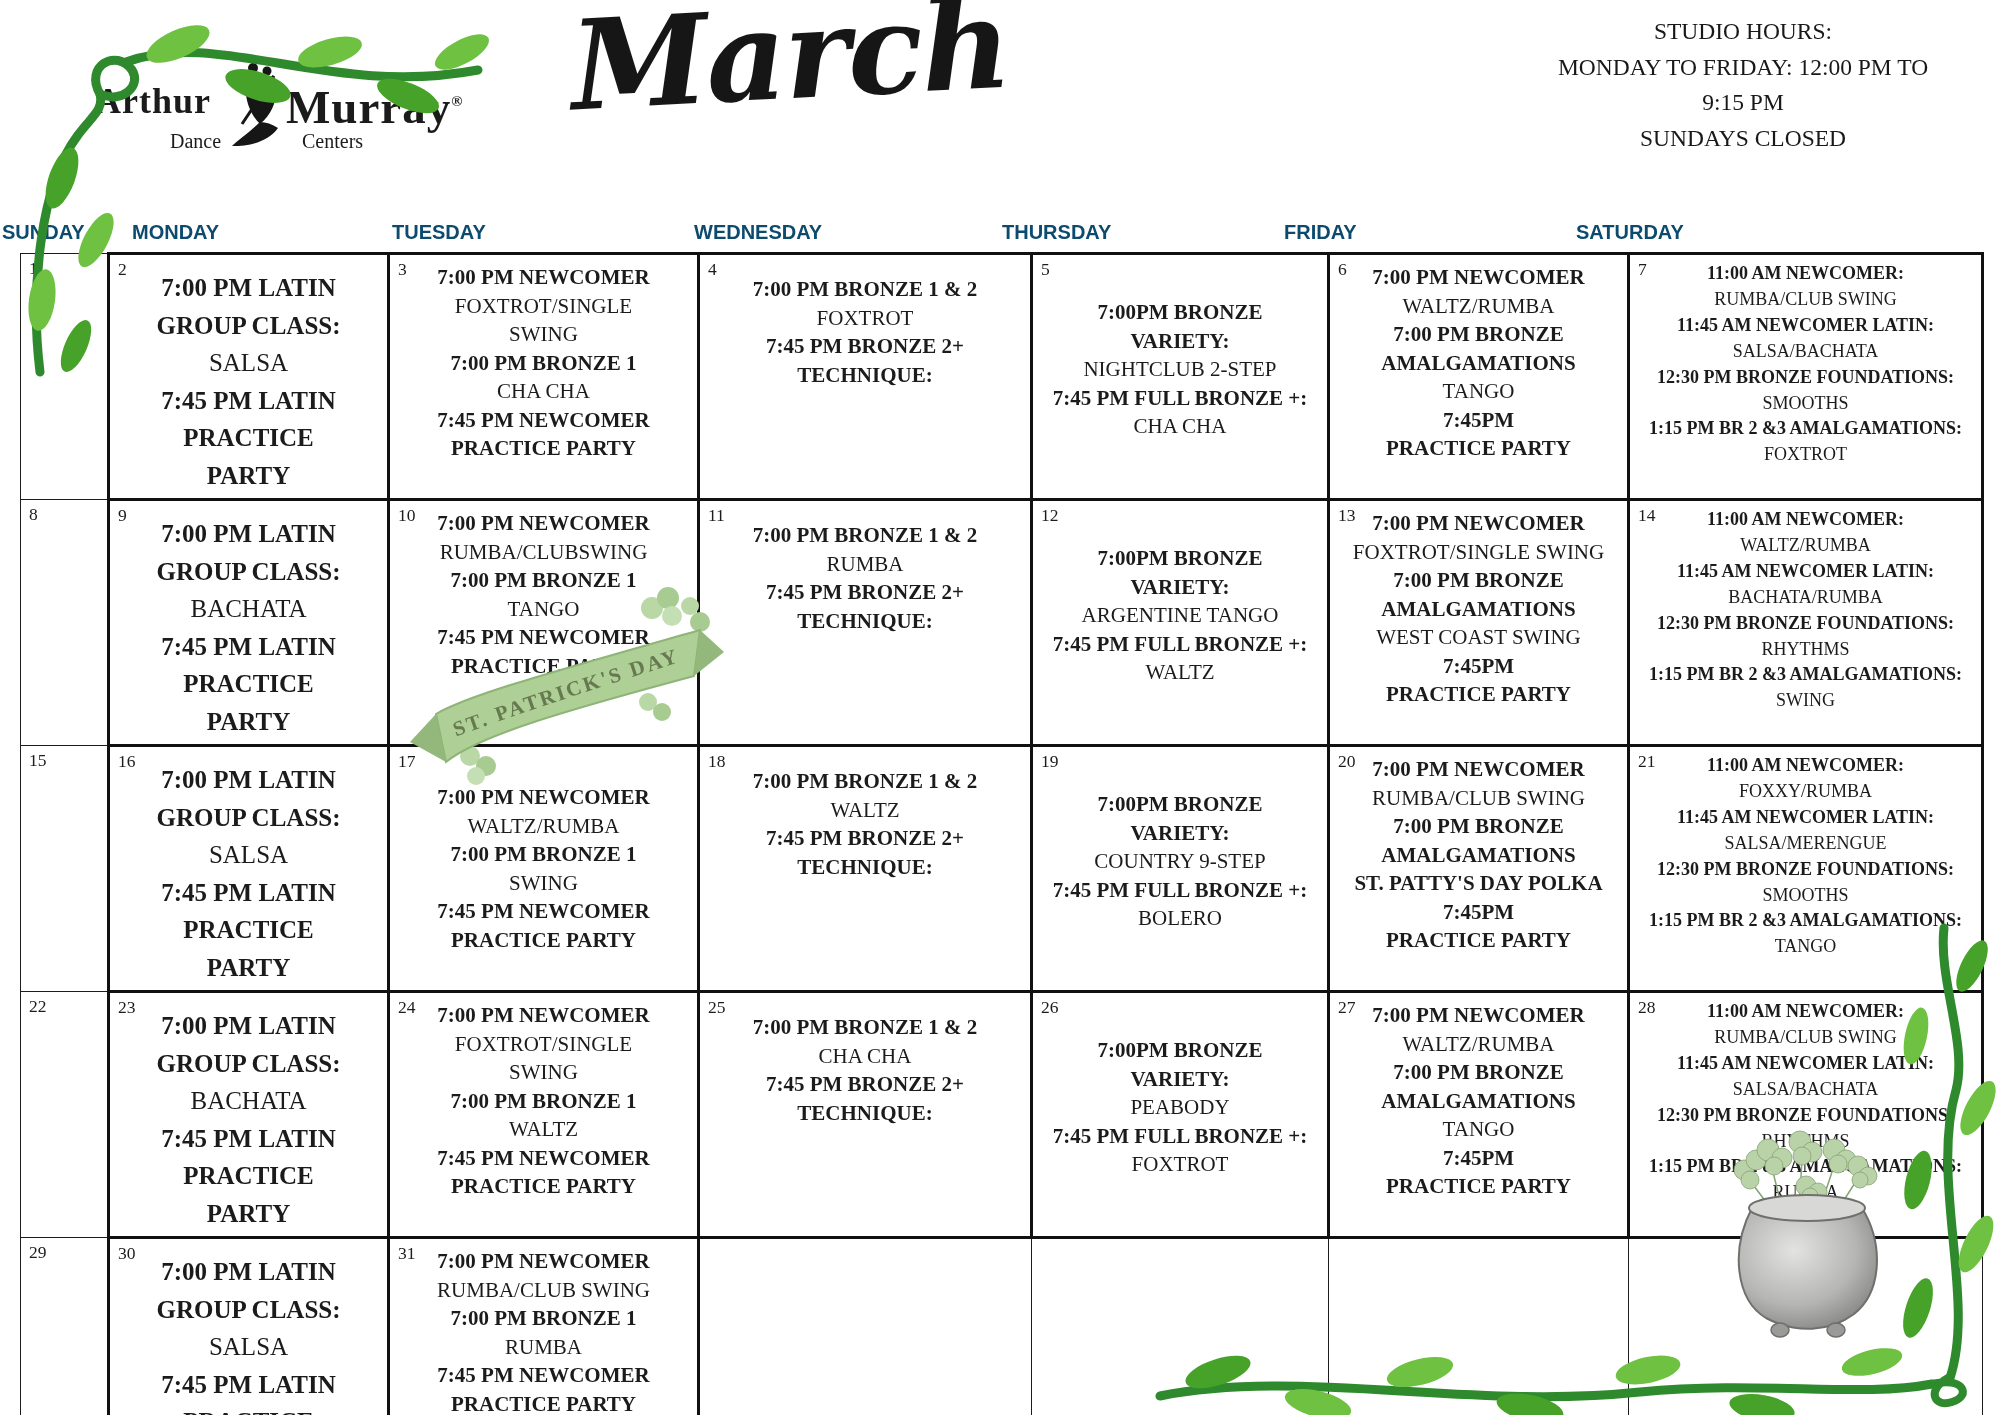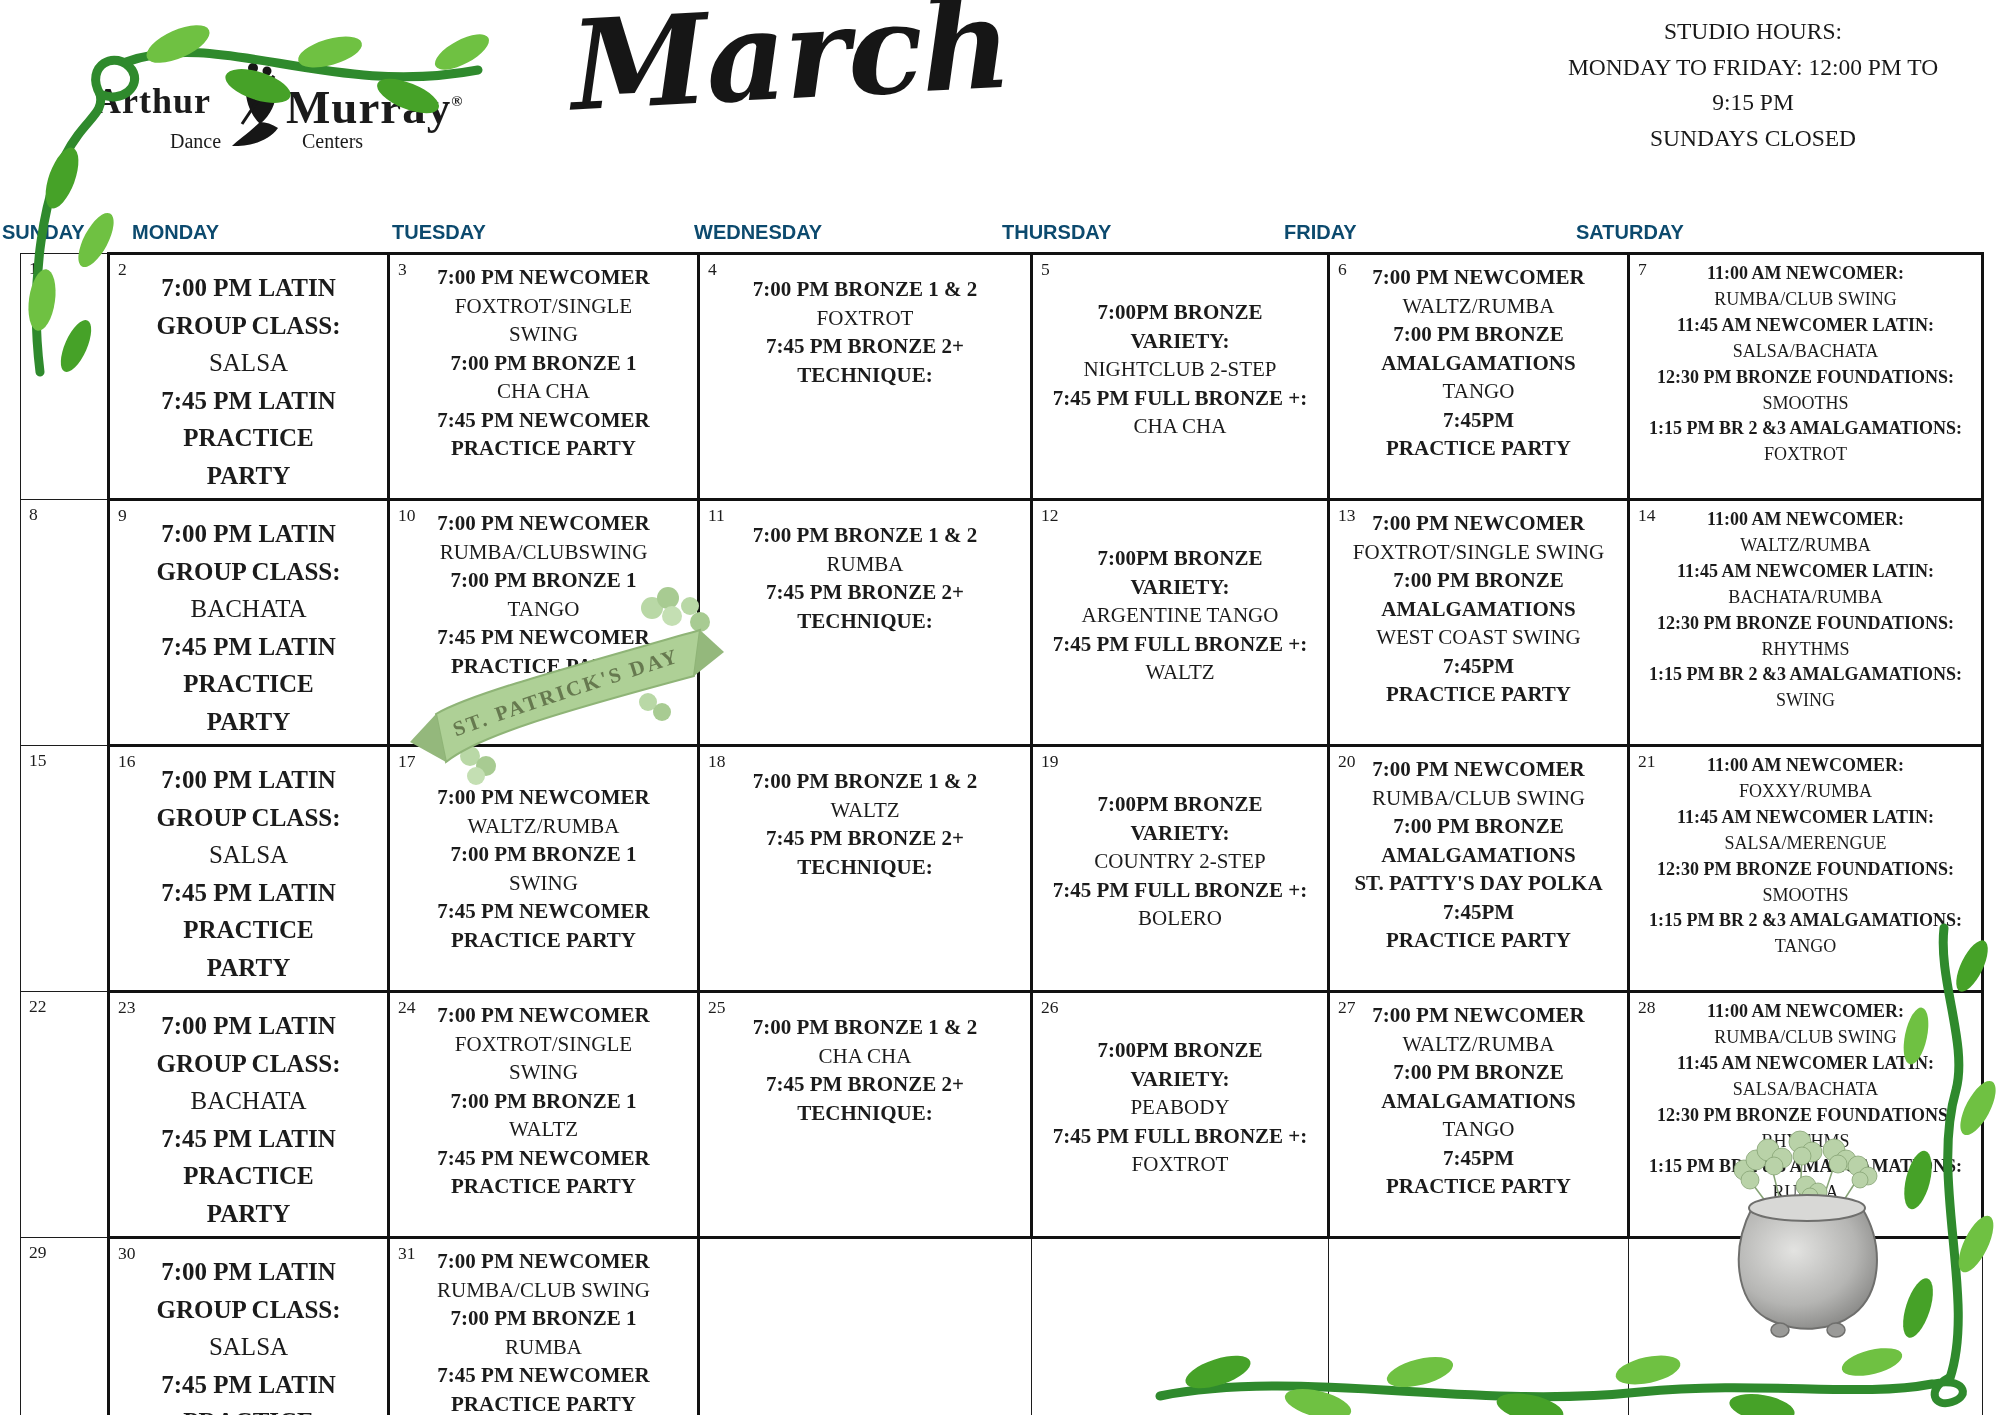--- a/index.html
+++ b/index.html
@@ -11,21 +11,21 @@
   .logo .l2{position:absolute;left:196px;top:22px;font-size:47px;font-weight:bold;letter-spacing:1px;}
   .logo sup{font-size:15px;}
   .logo .sub1{position:absolute;left:80px;top:72px;font-size:20px;}
   .logo .sub2{position:absolute;left:212px;top:72px;font-size:20px;}
   .couple{position:absolute;left:140px;top:0px;}
 
   .month-title{position:absolute;left:565px;top:-18px;width:450px;text-align:center;
     font-family:"DejaVu Serif",serif;font-style:italic;font-weight:bold;font-size:124px;
     color:#161616;transform:rotate(-3deg);letter-spacing:-2px;}
 
-  .hours{position:absolute;right:27px;top:14px;width:440px;text-align:center;
+  .hours{position:absolute;right:37px;top:14px;width:440px;text-align:center;
     font-size:23.5px;line-height:1.52;color:#181818;}
 
   
   .dow{position:absolute;top:221px;left:20px;width:1962px;height:28px;
     font-family:"Liberation Sans","DejaVu Sans",sans-serif;font-weight:bold;font-size:20px;color:#0c4a6e;}
   .dow span{position:absolute;top:0;}
   .dow .d0{left:-18px;} .dow .d1{left:112px;} .dow .d2{left:372px;} .dow .d3{left:674px;}
   .dow .d4{left:982px;} .dow .d5{left:1264px;} .dow .d6{left:1524px;margin-left:32px;}
 
   
@@ -271,21 +271,21 @@
             <div class="line">WALTZ</div>
             <div class="line b">7:45 PM BRONZE 2+</div>
             <div class="line b">TECHNIQUE:</div>
           </div>
         </td>
         <td class="col4 active">
           <span class="daynum">19</span>
           <div class="lines">
             <div class="line b">7:00PM BRONZE</div>
             <div class="line b">VARIETY:</div>
-            <div class="line">COUNTRY 2-STEP</div>
+            <div class="line">COUNTRY 9-STEP</div>
             <div class="line b">7:45 PM FULL BRONZE +:</div>
             <div class="line">BOLERO</div>
           </div>
         </td>
         <td class="col5 active">
           <span class="daynum">20</span>
           <div class="lines">
             <div class="line b">7:00 PM NEWCOMER</div>
             <div class="line">RUMBA/CLUB SWING</div>
             <div class="line b">7:00 PM BRONZE</div>

